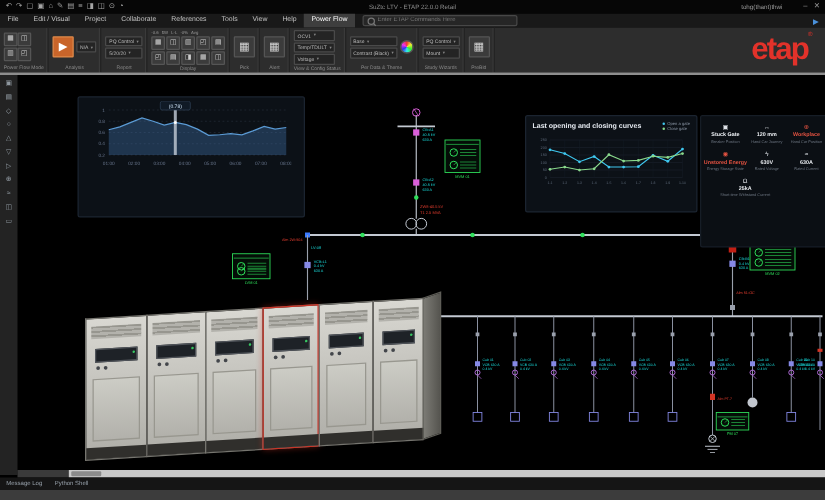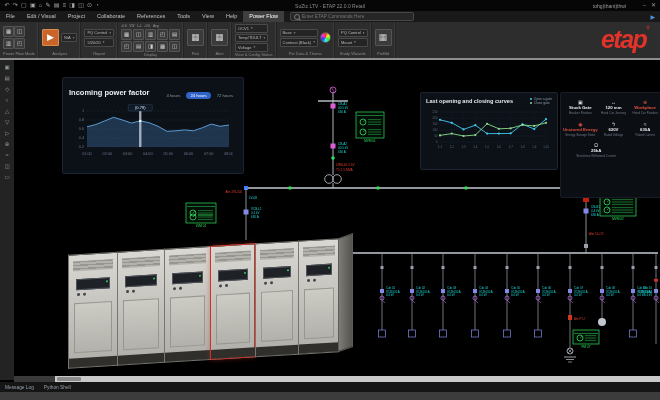--- a/index.html
+++ b/index.html
@@ -41,21 +41,21 @@
   .rgrid{display:grid;grid-template-columns:repeat(2,10px);gap:1px}
   .rcol{display:flex;flex-direction:column;gap:1px;justify-content:center}
   .rrow{display:flex;gap:1px}
   .rdrop{height:6.5px;background:#242424;border:1px solid #4a4a4a;border-radius:1px;color:#b9b9b9;
          font-size:4px;display:flex;align-items:center;padding:0 2px;gap:2px;white-space:nowrap}
   .rdrop .car{color:#888;font-size:3.5px}
   .chiprow{display:flex;gap:2.5px;font-size:3.4px;color:#9a9a9a;white-space:nowrap}
   .wheel{width:9px;height:9px;border-radius:50%;flex:none;border:1px solid #555;
          background:conic-gradient(#e33,#ee3,#3e3,#3ee,#33e,#e3e,#e33)}
   #logo-wrap{position:absolute;right:10px;top:25px;color:#e2322a;z-index:7}
-  #logo{font-size:25px;font-weight:bold;font-style:italic;letter-spacing:-1.5px;line-height:28px;display:inline-block}
+  #logo{font-size:25px;font-weight:bold;letter-spacing:-1.5px;line-height:28px;display:inline-block}
   #logo-r{font-size:5px;vertical-align:top}
   #frame-top{position:absolute;top:58px;left:0;width:660px;height:2px;background:#8e8e8e;z-index:6}
   
   #left-strip{position:absolute;left:0;top:60px;width:14px;height:316px;background:#232323;z-index:6;
               display:flex;flex-direction:column;align-items:center;padding-top:4px;gap:4px}
   .lic{font-size:5.5px;color:#8f98a0;line-height:7px}
   #canvas{position:absolute;left:14px;top:60px;width:646px;height:316px;background:#000;z-index:1}
   #diagram{position:absolute;left:0;top:0;width:660px;height:400px;z-index:2;pointer-events:none}
   #diagram text{font-family:"Liberation Sans",sans-serif}
   
@@ -534,24 +534,20 @@
       <circle cx="656" cy="298" r="2" stroke="#b06ad8" fill="none" stroke-width="0.8"></circle>
       <line x1="656" y1="300" x2="659" y2="303" stroke="#b06ad8" stroke-width="0.6"></line>
       <text x="652" y="289" font-size="2.8" fill="#19dcdc" text-anchor="end">Cub 10</text>
       <text x="652" y="292.6" font-size="2.8" fill="#19dcdc" text-anchor="end">VCB 630 A</text>
       <text x="652" y="296.2" font-size="2.8" fill="#19dcdc" text-anchor="end">0.4 kV</text>
       <rect x="654" y="279" width="4" height="2.5" fill="#d23424"></rect>
     </g>
   </svg>
 
 <div id="pf-panel" class="panel">
-  <div id="pf-head">
-    <span id="pf-title">Incoming power factor</span>
-    <span id="pf-tabs"><span class="tab">4 hours</span><span class="tab active">24 hours</span><span class="tab">72 hours</span></span>
-  </div>
   <svg id="pf-chart" viewBox="0 0 160 56" width="160" height="56">
       <line x1="14" y1="7" x2="156" y2="7" stroke="#26303d" stroke-width="0.5" stroke-dasharray="1.5,2"></line>
       <text x="11" y="8.4" font-size="3.8" fill="#66738a" text-anchor="end">1</text>
       <line x1="14" y1="15.999999999999996" x2="156" y2="15.999999999999996" stroke="#26303d" stroke-width="0.5" stroke-dasharray="1.5,2"></line>
       <text x="11" y="17.399999999999995" font-size="3.8" fill="#66738a" text-anchor="end">0.8</text>
       <line x1="14" y1="25" x2="156" y2="25" stroke="#26303d" stroke-width="0.5" stroke-dasharray="1.5,2"></line>
       <text x="11" y="26.4" font-size="3.8" fill="#66738a" text-anchor="end">0.6</text>
       <line x1="14" y1="34" x2="156" y2="34" stroke="#26303d" stroke-width="0.5" stroke-dasharray="1.5,2"></line>
       <text x="11" y="35.4" font-size="3.8" fill="#66738a" text-anchor="end">0.4</text>
       <line x1="14" y1="43" x2="156" y2="43" stroke="#26303d" stroke-width="0.5" stroke-dasharray="1.5,2"></line>

